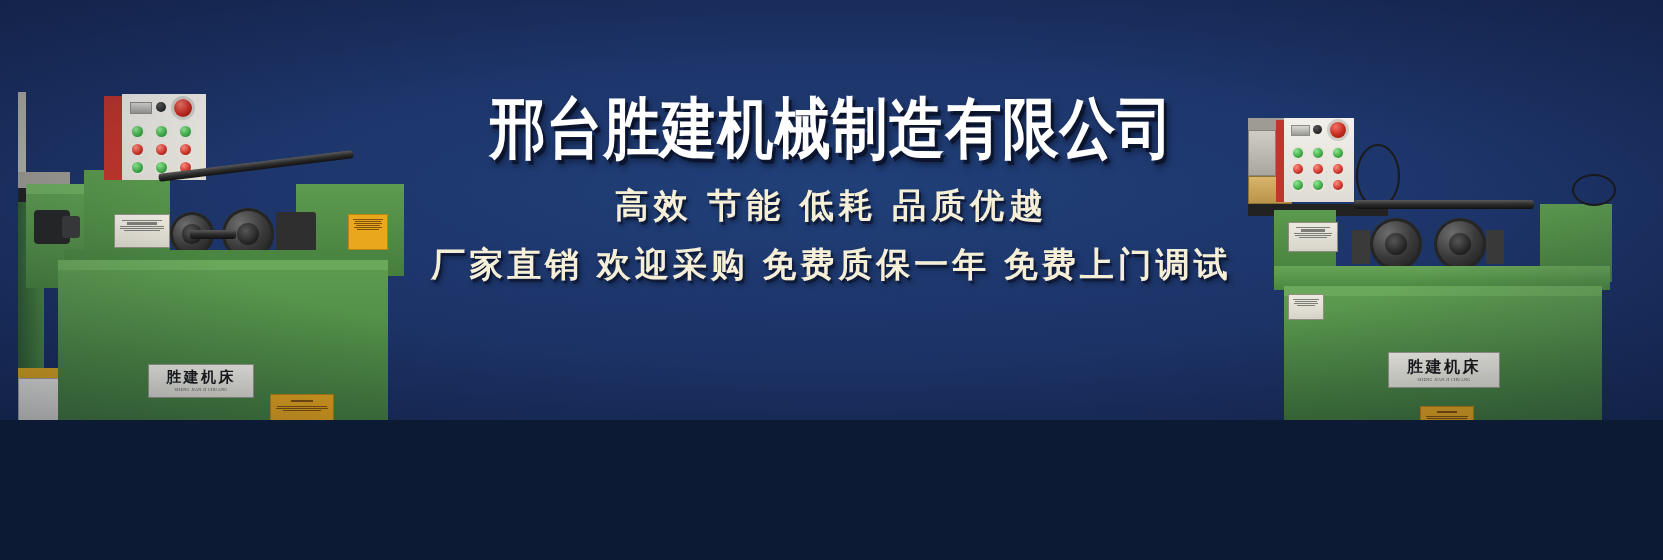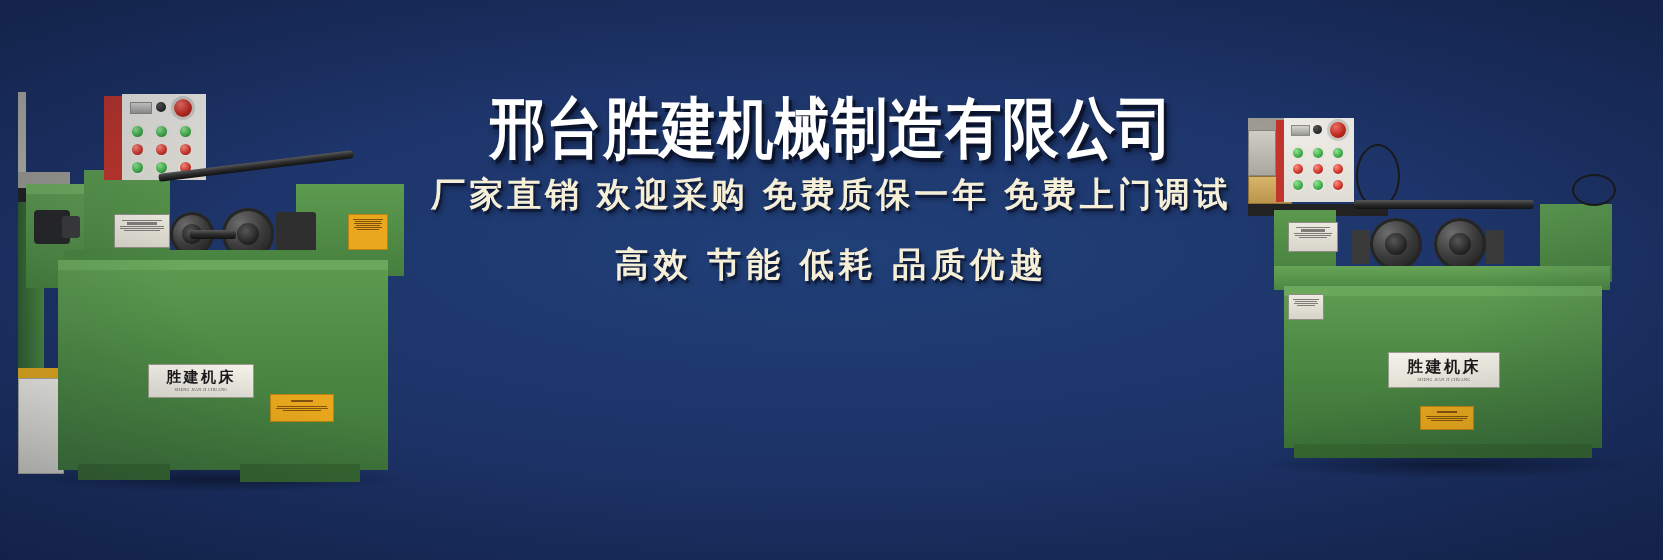--- a/index.html
+++ b/index.html
@@ -1,19 +1,19 @@
 <!DOCTYPE html>
 <html><head>
 <meta charset="utf-8">
 <title>Banner</title>
 <style>
   html,body{margin:0;padding:0;background:#0d1a33;}
   #banner{
     position:relative;
-    width:1663px;height:560px;
+    width:1663px;height:420px;
     overflow:hidden;
     background:#1c3268;
     font-family:"Liberation Sans","DejaVu Sans",sans-serif;
     -webkit-font-smoothing:antialiased;
   }
   
   .bg-gradient{
     position:absolute;inset:0;
     background:
       radial-gradient(ellipse 90% 75% at 50% 45%, #204078 0%, #1d3469 45%, #182a57 100%);
@@ -374,17 +374,17 @@
       <span class="ln" style="width:82%;margin-top:3px;"></span>
       <span class="ln" style="width:78%;"></span>
       <span class="ln" style="width:60%;"></span>
     </div>
   </div>
 
   <div class="bg-vignette"></div>
 
   <div class="text-block">
     <div class="company-name">邢台胜建机械制造有限公司</div>
+    <div class="tagline">高效  节能  低耗  品质优越</div>
     <div class="tagline second">厂家直销  欢迎采购  免费质保一年  免费上门调试</div>
-    <div class="tagline">高效  节能  低耗  品质优越</div>
   </div>
 
 </div>
 
 </body></html>

